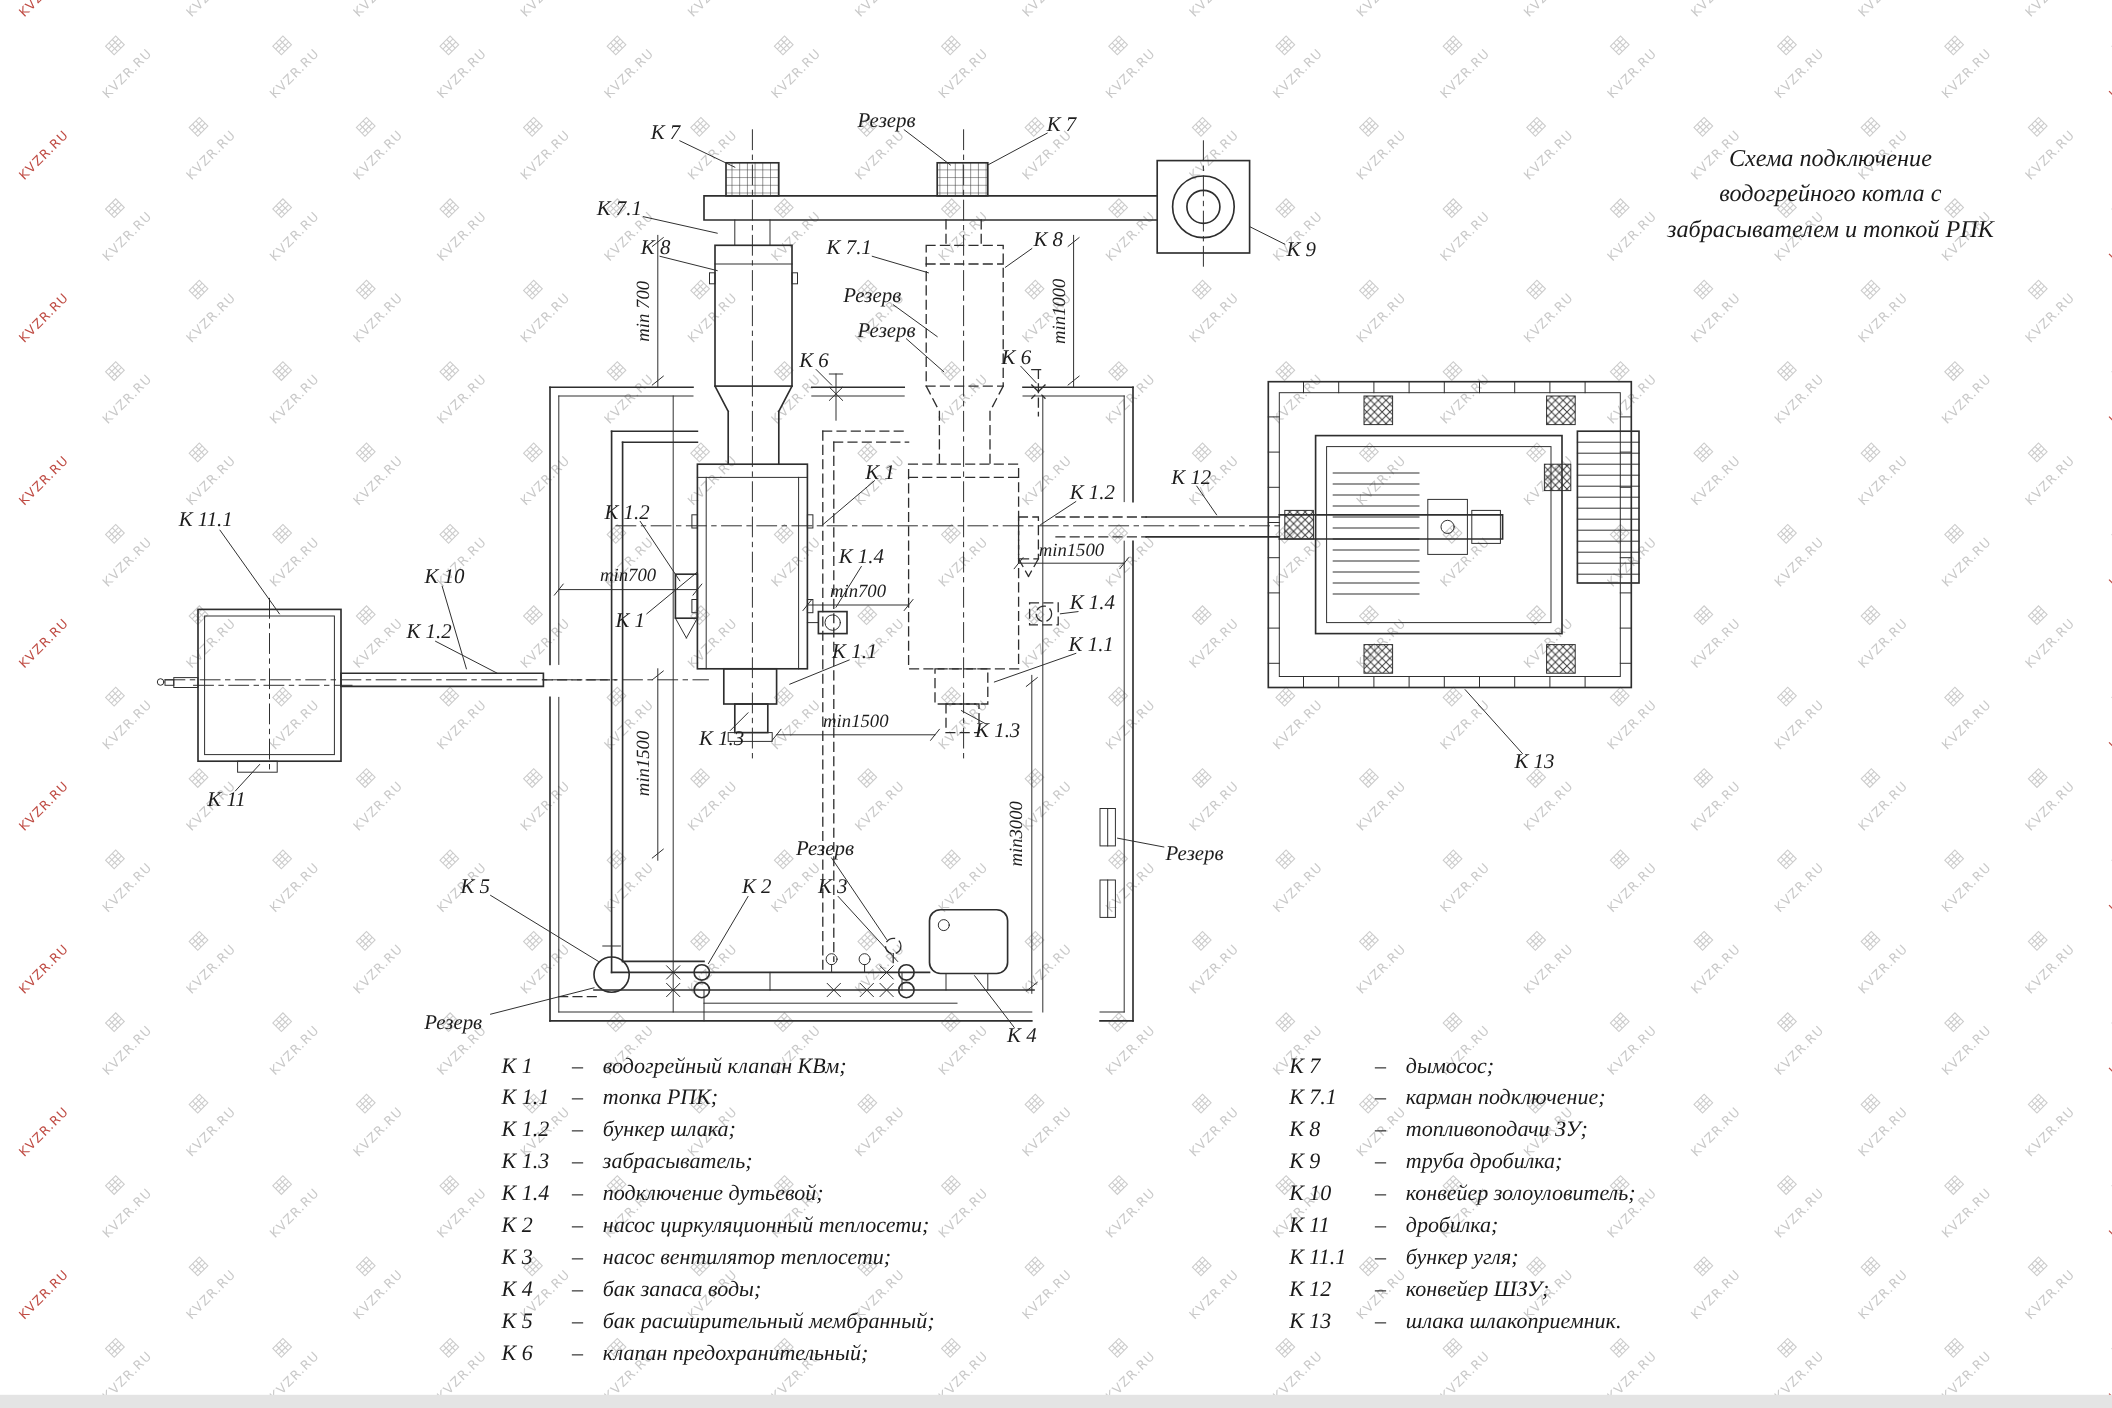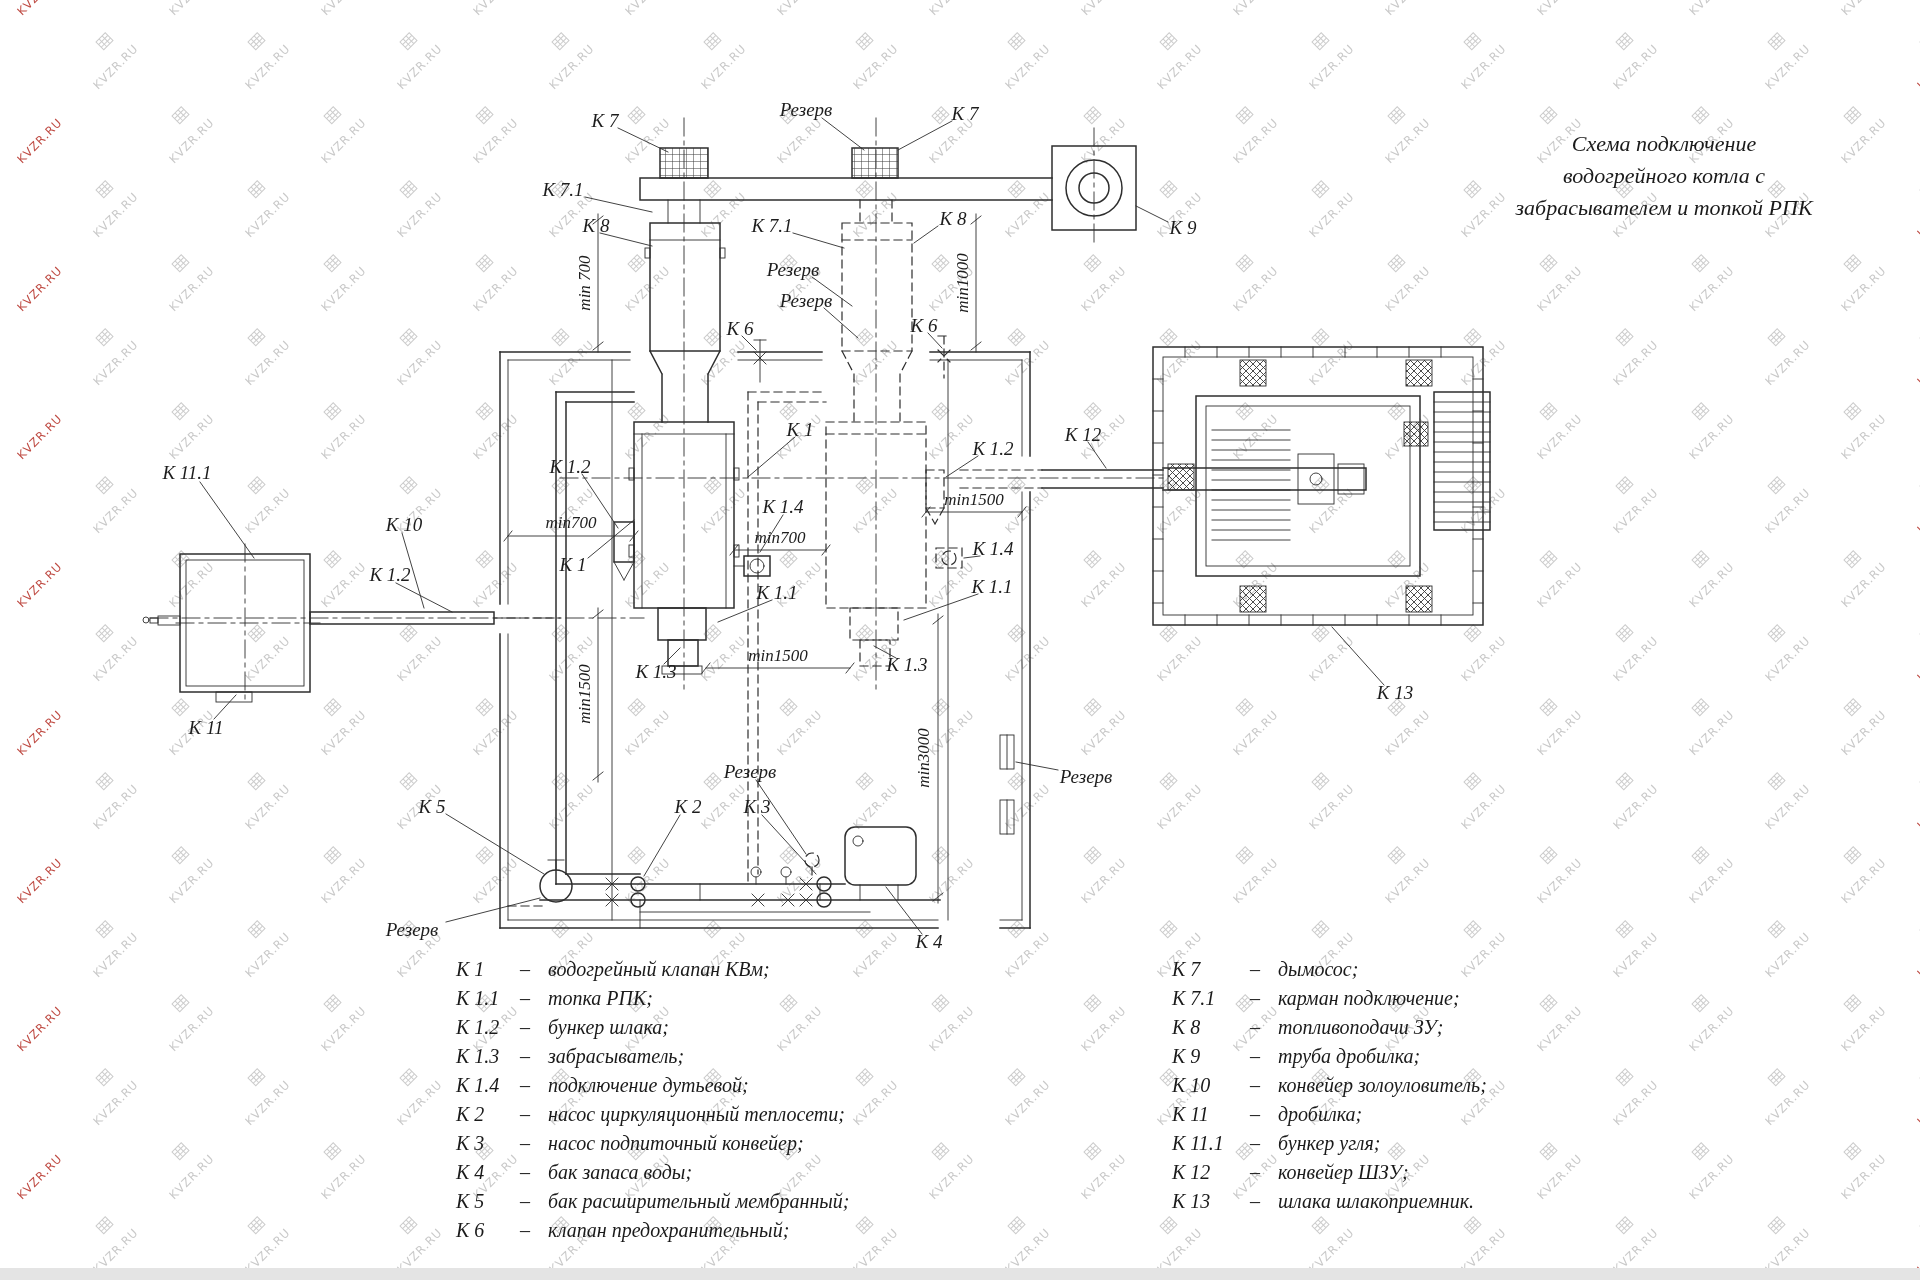--- a/index.html
+++ b/index.html
@@ -2210,21 +2210,21 @@
         <span class="ldesc">подключение дутьевой;</span>
       </div>
       <div class="legend-row">
         <span class="lkey">К 2</span>
         <span class="lsep">–</span>
         <span class="ldesc">насос циркуляционный теплосети;</span>
       </div>
       <div class="legend-row">
         <span class="lkey">К 3</span>
         <span class="lsep">–</span>
-        <span class="ldesc">насос подпиточный конвейер;</span>
+        <span class="ldesc">насос вентилятор теплосети;</span>
       </div>
       <div class="legend-row">
         <span class="lkey">К 4</span>
         <span class="lsep">–</span>
         <span class="ldesc">бак запаса воды;</span>
       </div>
       <div class="legend-row">
         <span class="lkey">К 5</span>
         <span class="lsep">–</span>
         <span class="ldesc">бак расширительный мембранный;</span>

